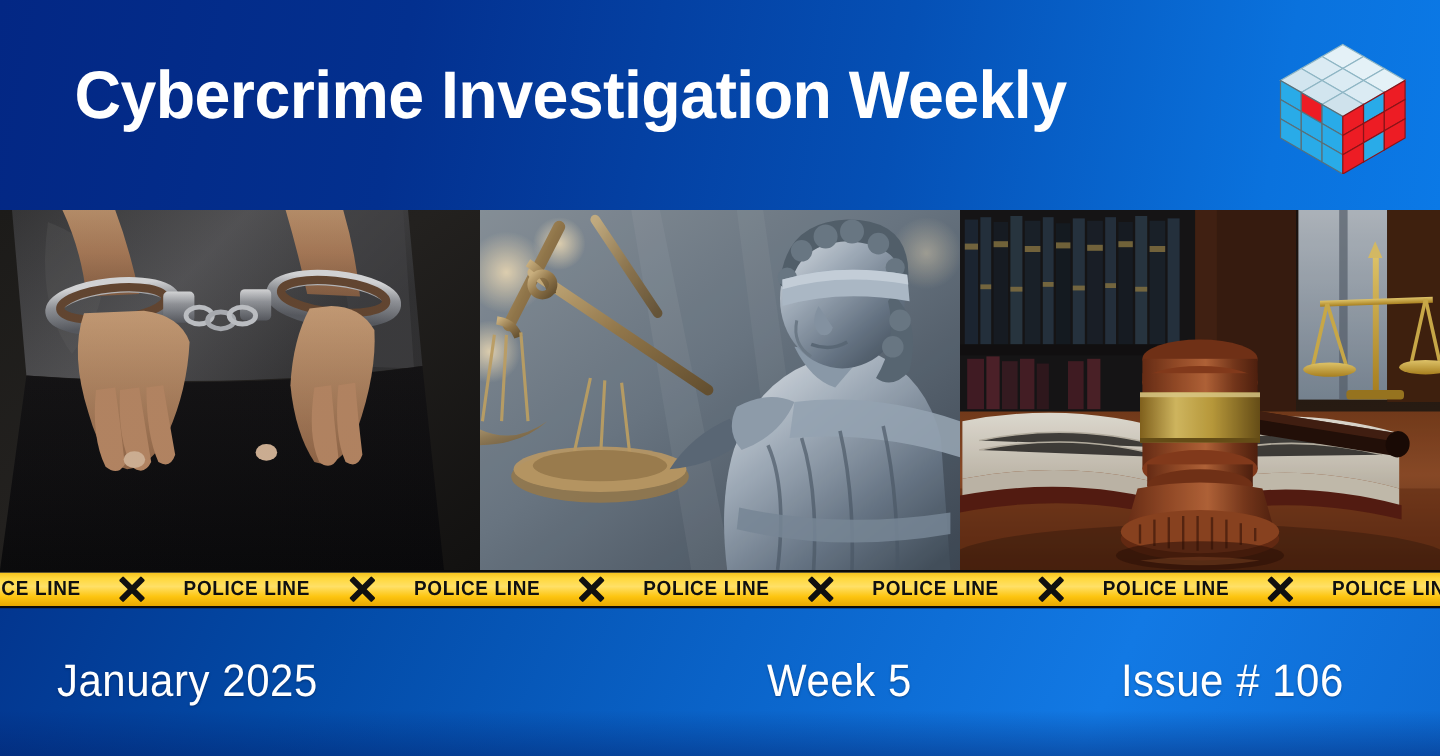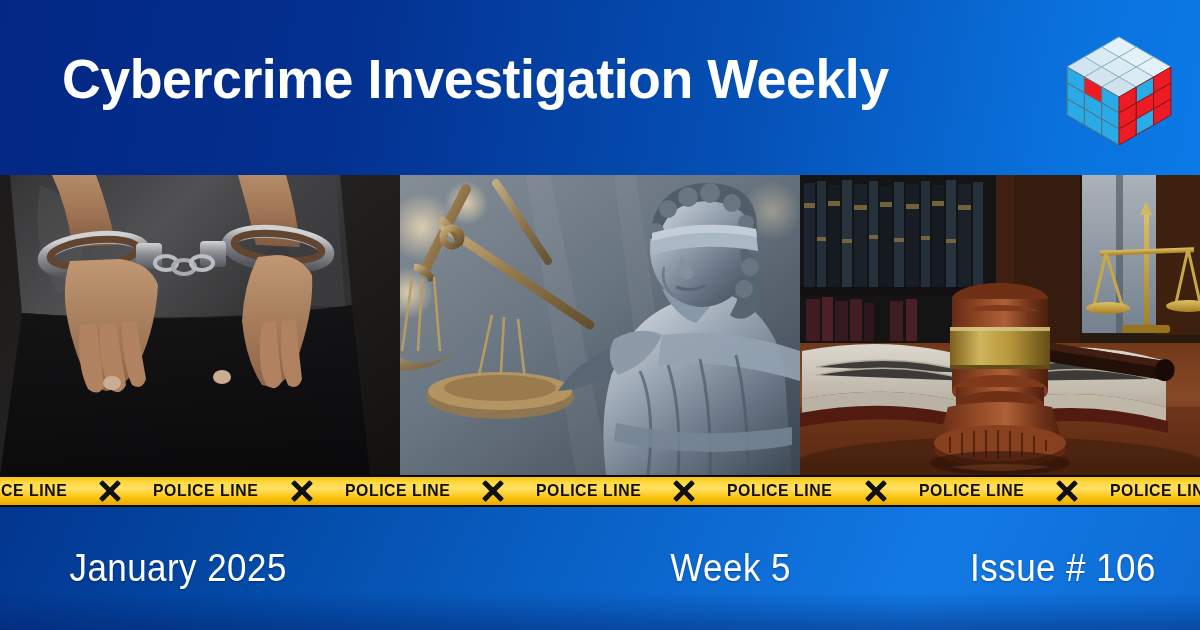--- a/index.html
+++ b/index.html
@@ -107,23 +107,23 @@
   .footer-text {
     font-family:"Liberation Sans", sans-serif;
     font-weight:normal;
     font-size:38px;
     color:#ffffff;
     letter-spacing:0.5px;
     transform:scaleX(0.92);
     text-shadow:0 1px 2px rgba(0,0,20,0.35);
     white-space:nowrap;
   }
-  .cell-month { justify-content:flex-start; padding-left:60px; }
+  .cell-month { justify-content:flex-start; padding-left:38px; }
   .cell-week  { justify-content:flex-end; }
-  .cell-issue { justify-content:flex-end; padding-right:36px; }
+  .cell-issue { justify-content:flex-end; padding-right:72px; }
 </style>
 </head>
 <body>
 
 <div class="banner">
 
   <div class="header">
 
     <div class="header-title">Cybercrime Investigation Weekly</div>
 

